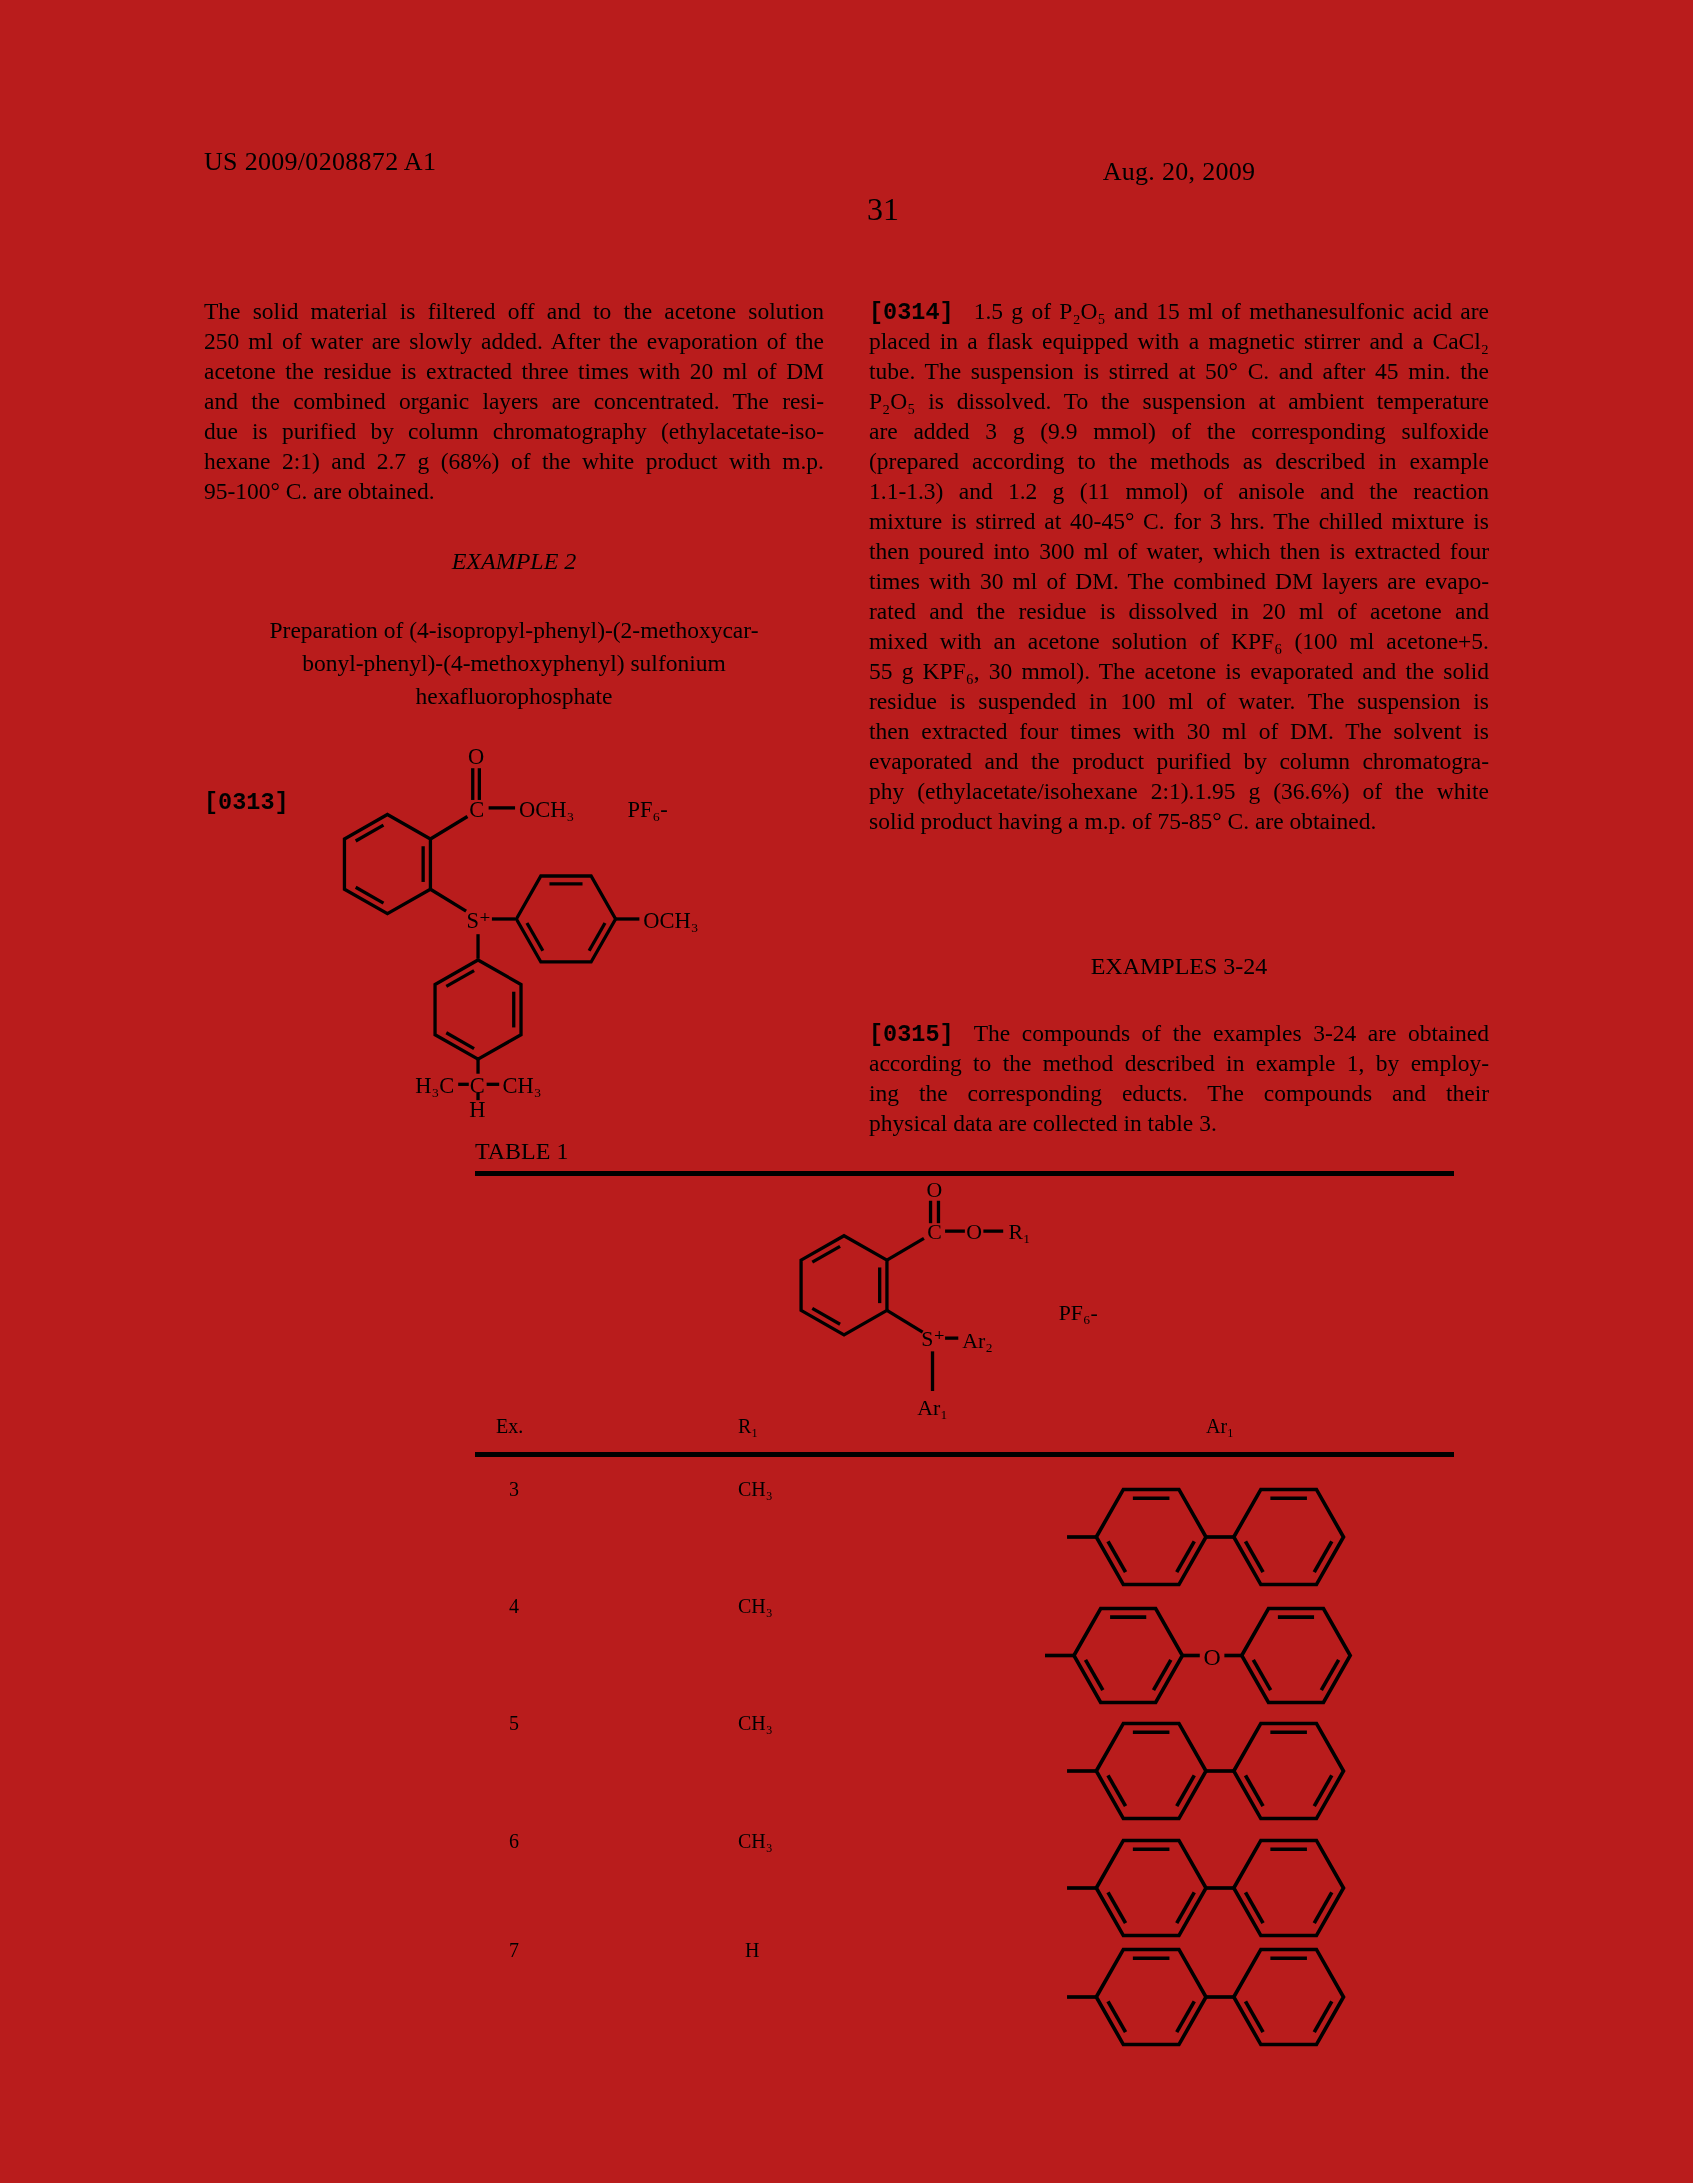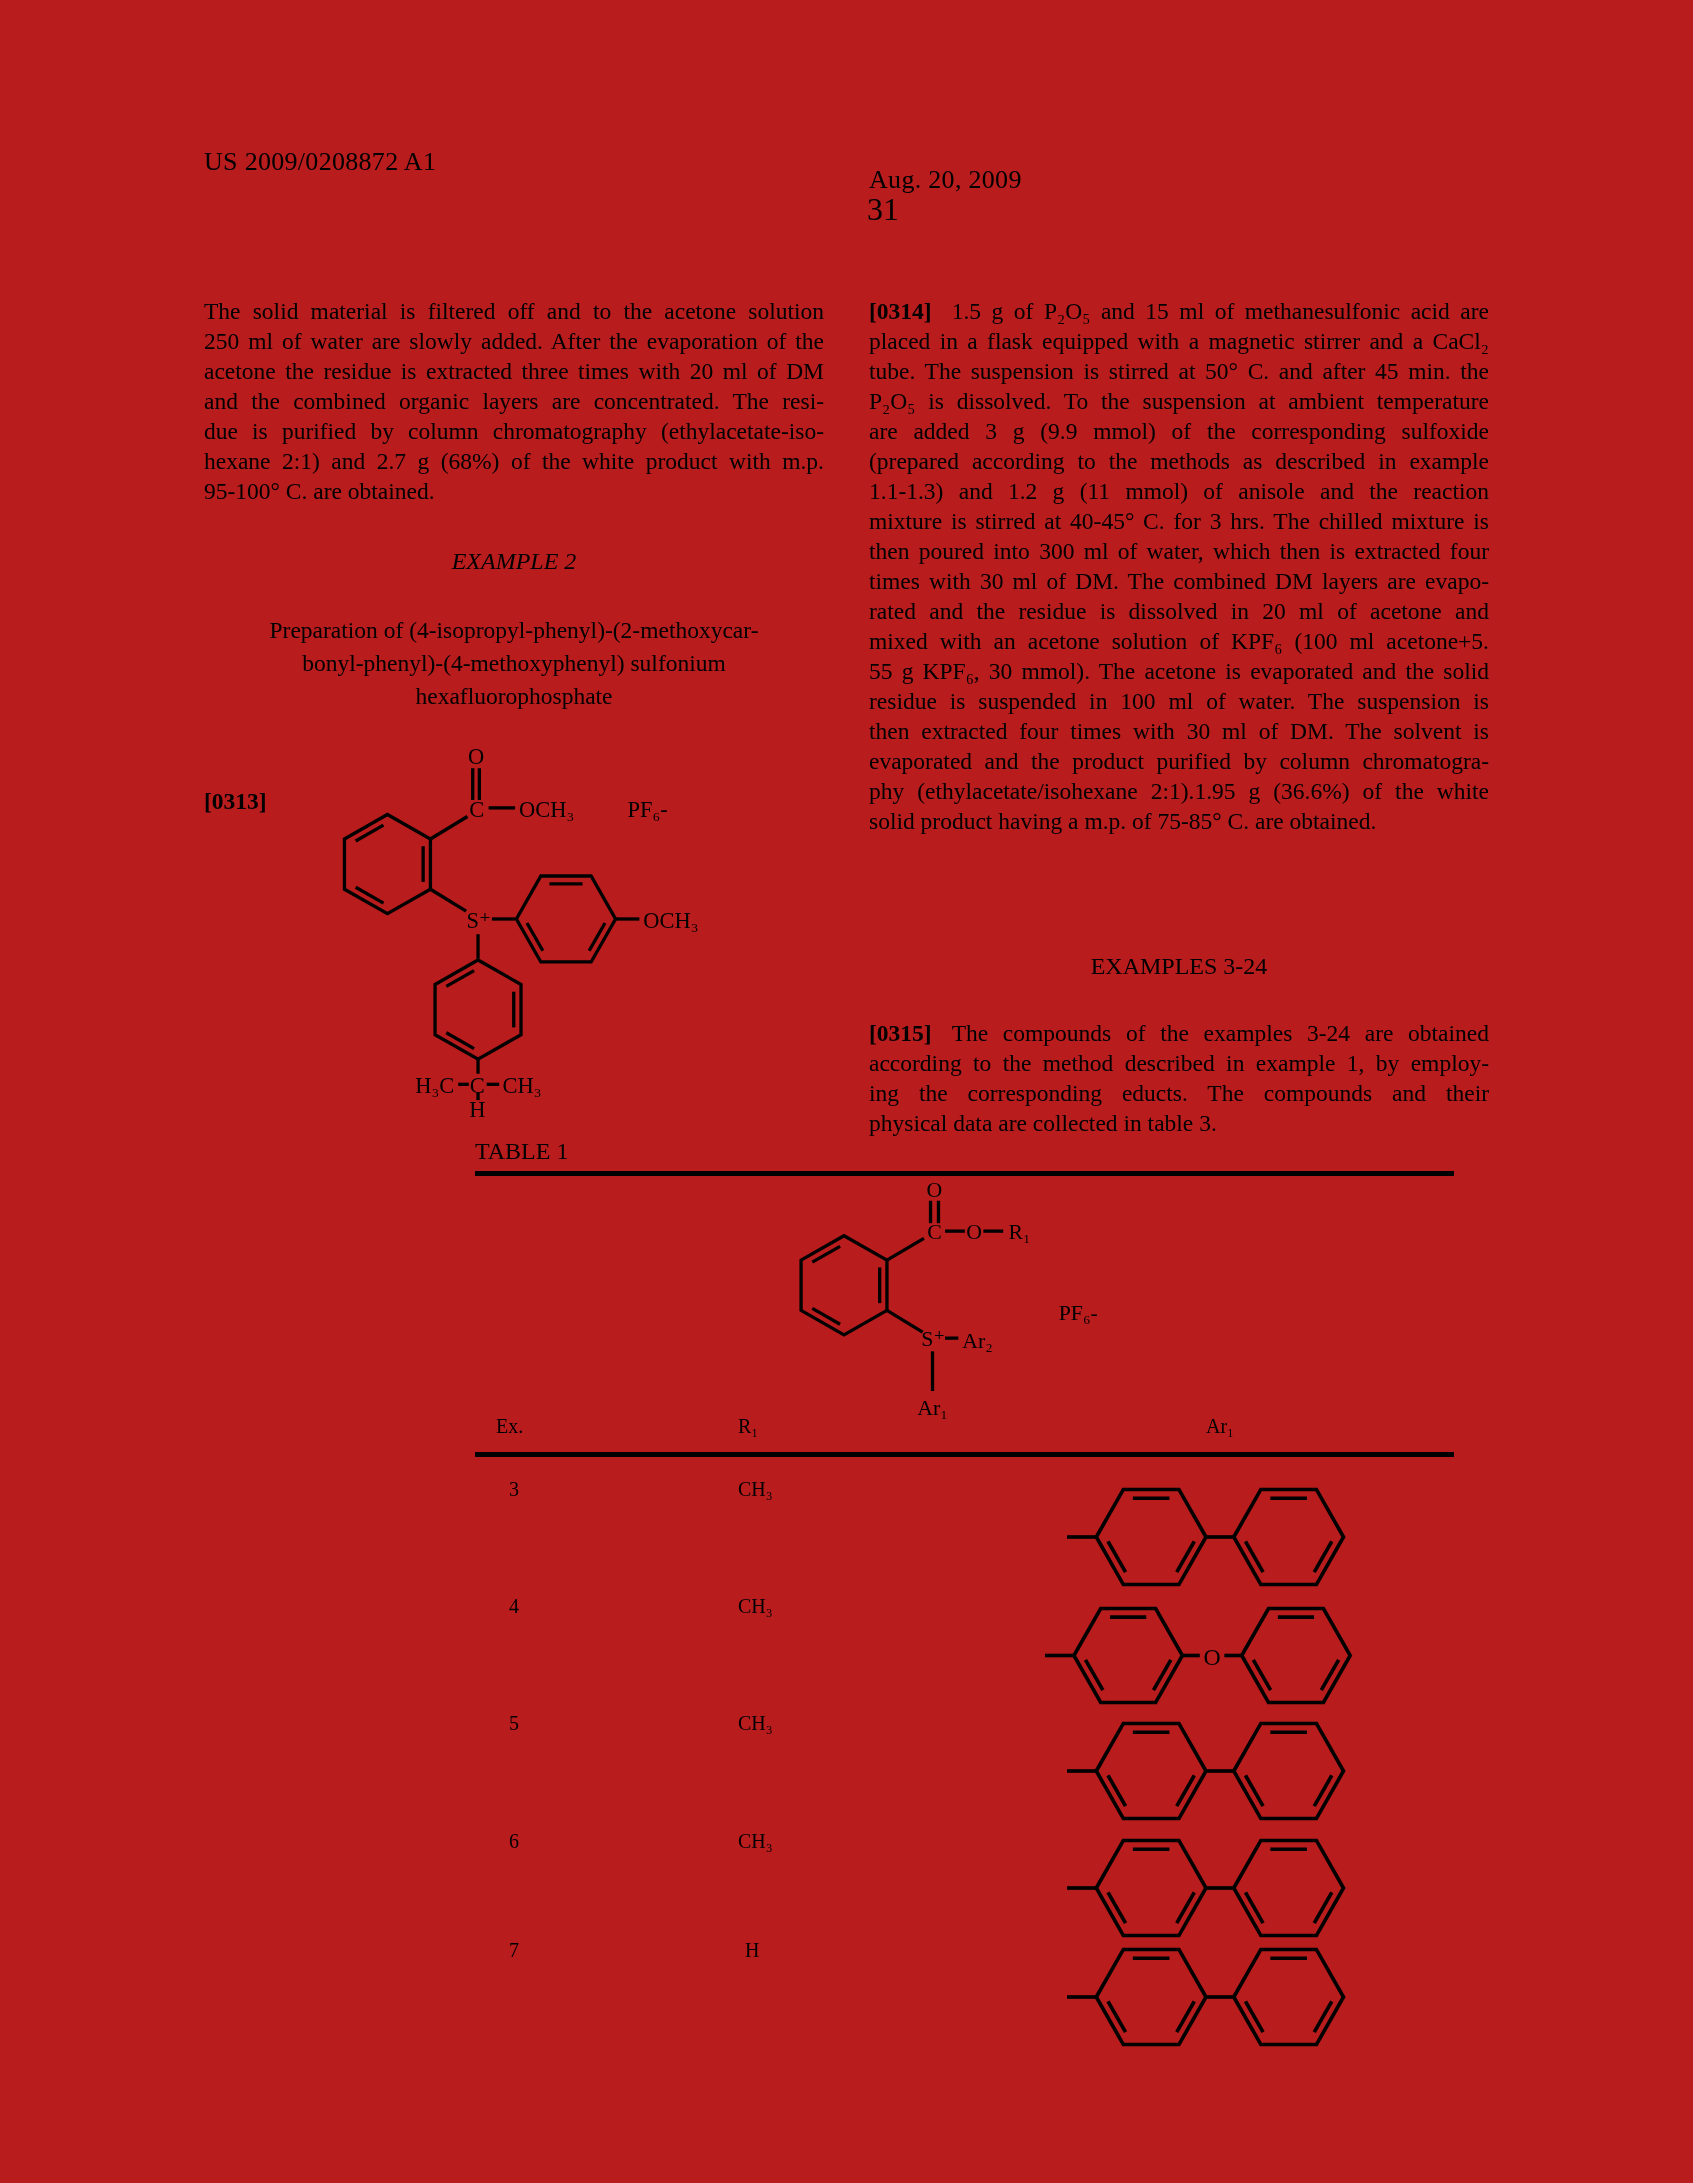--- a/index.html
+++ b/index.html
@@ -11,21 +11,21 @@
   }
   .abs{position:absolute;}
   .hdr{font-size:26px;letter-spacing:0.3px;}
   .pgnum{font-size:32px;padding-left:36px;}
   .col{width:620px;font-size:23.5px;line-height:30px;}
   .jl{text-align:justify;text-align-last:justify;white-space:normal;height:30px;overflow:visible;}
   .jl.last{text-align-last:left;}
   .centered{text-align:center;}
   .heading{font-size:24px;}
   .title-lines div{line-height:33px;}
-  b.pn{font-weight:bold;}
+  b.pn{font-weight:bold;font-family:Liberation Mono, monospace;}
   .gap{display:inline-block;width:20px;}
   .tbl-rule{background:#000;height:5.3px;width:979px;left:0;}
   .tbl-label{font-size:20px;}
   svg text{font-family:"Liberation Serif","DejaVu Serif",serif;}
   svg{overflow:visible;}
 </style>
 </head>
 <body>
 
 <svg width="0" height="0" style="position:absolute" aria-hidden="true">
@@ -41,21 +41,21 @@
       <line x1="17" y1="40" x2="59" y2="16"></line>
       <line x1="59" y1="134" x2="17" y2="110"></line>
       <line x1="119" y1="48" x2="119" y2="102"></line>
     </g>
   </defs>
 </svg>
 
 <div class="page">
 
   <div class="abs hdr" style="left:204px;top:147px;">US 2009/0208872 A1</div>
-  <div class="abs hdr" style="left:869px;top:165px;width:620px;text-align:left;">Aug. 20, 2009</div>
+  <div class="abs hdr" style="left:869px;top:157px;width:620px;text-align:center;">Aug. 20, 2009</div>
   <div class="abs pgnum" style="left:0;top:191px;width:1694px;text-align:center;">31</div>
 
   <div class="abs col" style="left:204px;top:296px;">
       <div class="jl">The solid material is filtered off and to the acetone solution</div>
       <div class="jl">250 ml of water are slowly added. After the evaporation of the</div>
       <div class="jl">acetone the residue is extracted three times with 20 ml of DM</div>
       <div class="jl">and the combined organic layers are concentrated. The resi-</div>
       <div class="jl">due is purified by column chromatography (ethylacetate-iso-</div>
       <div class="jl">hexane 2:1) and 2.7 g (68%) of the white product with m.p.</div>
       <div class="jl last">95-100° C. are obtained.</div>

